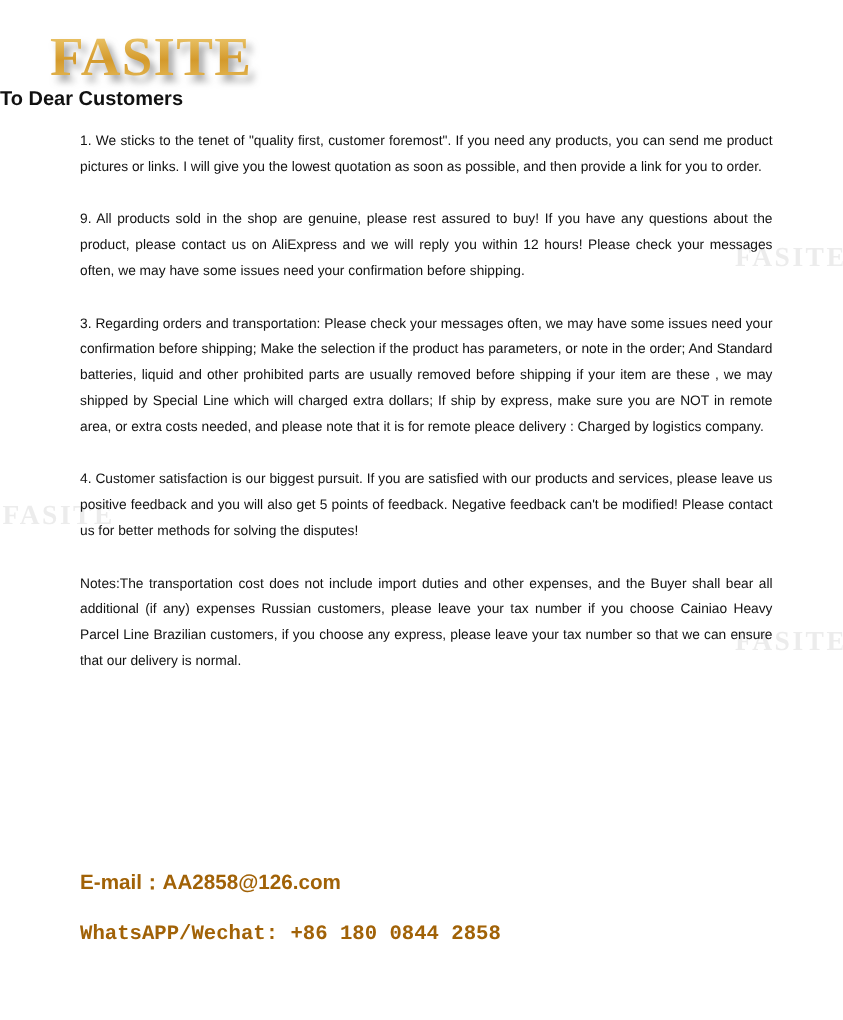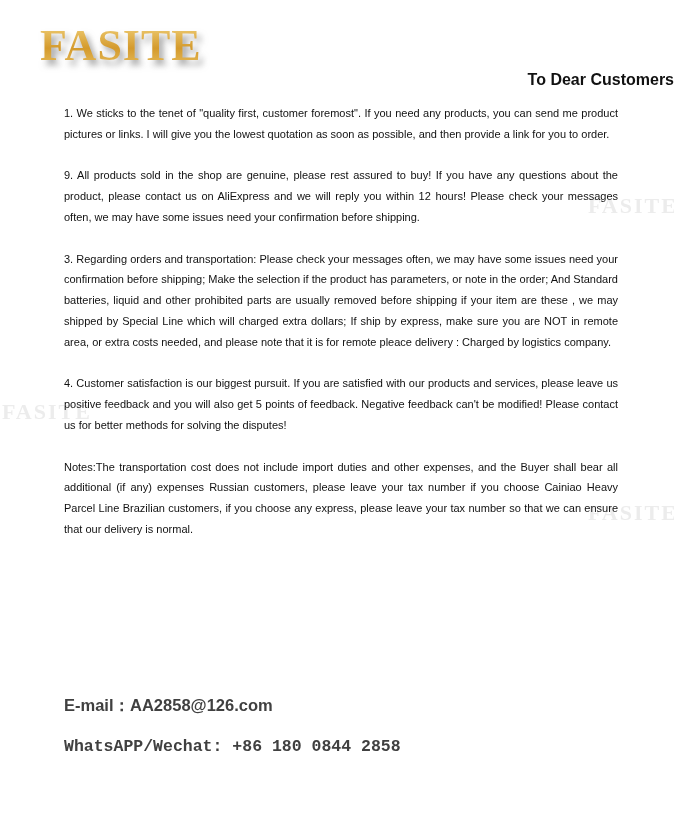--- a/index.html
+++ b/index.html
@@ -7,26 +7,26 @@
     .logo {
       position: absolute; left: 40px; top: 24px;
       font-family: "Liberation Serif", serif; font-weight: bold; font-size: 44px; letter-spacing: 1px;
       color: #d9a73a;
       background: linear-gradient(180deg, #f0cf78 0%, #d49a2c 55%, #e7bd5c 100%);
       -webkit-background-clip: text; background-clip: text; -webkit-text-fill-color: transparent;
       filter: drop-shadow(4px 5px 3px rgba(90,90,90,0.55));
       line-height: 1;
     }
     .title {
-      position: absolute; left: 0; width: 674px; top: 71px; text-align: right;
+      position: absolute; left: 0; width: 674px; top: 71px; text-align: left;
       font-weight: bold; font-size: 16px; color: #111;
     }
     .content { position: absolute; left: 64px; width: 554px; top: 103px; font-size: 11px; line-height: 20.8px; }
     .para { margin: 0 0 20.8px 0; text-align: justify; }
-    .contact { position: absolute; left: 64px; font-weight: bold; font-size: 16.5px; color: #404040; }
+    .contact { position: absolute; left: 64px; font-weight: bold; font-size: 16.5px; color: #a16207; }
     .wm {
       position: absolute; font-family: "Liberation Serif", serif; font-weight: bold; font-size: 22px;
       color: rgba(170,170,170,0.22); letter-spacing: 2px; pointer-events: none;
     }
   </style>
 </head>
 <body>
 
 <div class="logo">FASITE</div>
 

